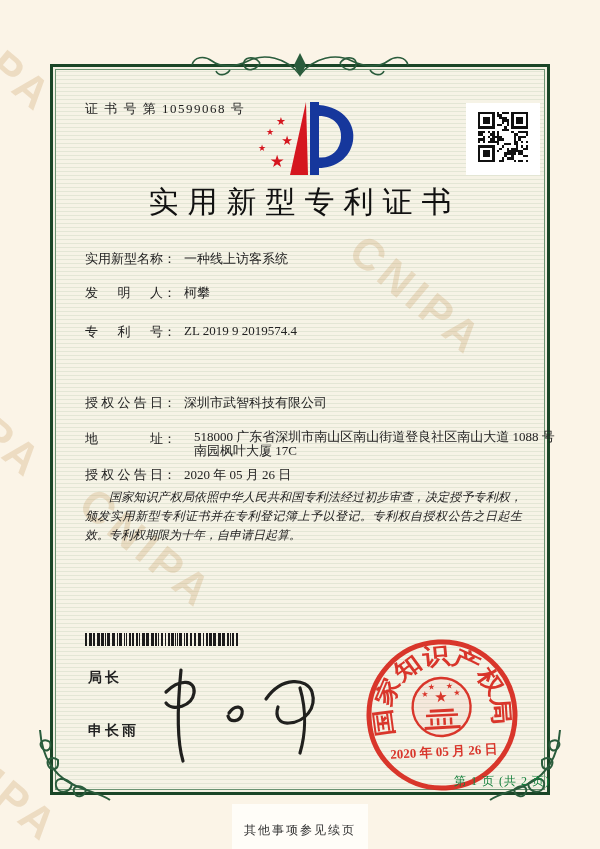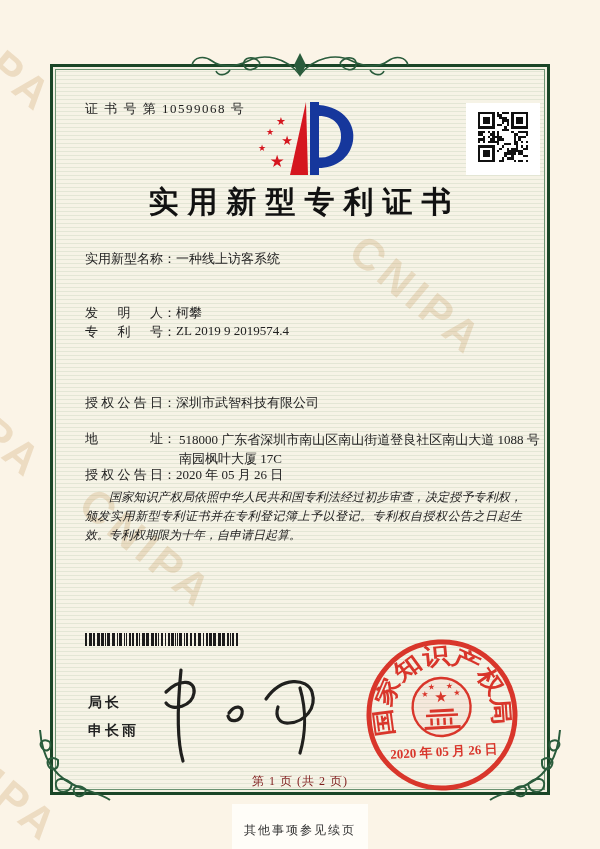--- a/index.html
+++ b/index.html
@@ -13,39 +13,39 @@
          box-shadow:inset 0 0 0 2px #f3f0e2, inset 0 0 0 3px #6b9372;
          background-color:#f6f3e6;
          background-image:repeating-linear-gradient(0deg,rgba(110,150,110,.14) 0 1px,rgba(0,0,0,0) 1px 4px);}
   .wm-layer{position:absolute;inset:0;z-index:2;pointer-events:none}
   .wm{position:absolute;font-family:"Liberation Sans",sans-serif;font-weight:700;font-size:44px;
       letter-spacing:5px;color:rgba(198,156,96,.27);transform:rotate(40deg);
       transform-origin:left top;white-space:nowrap}
   .content{position:absolute;inset:0;z-index:3}
   .certno{position:absolute;left:85px;top:100px;font-size:13px;letter-spacing:1.5px}
   .title{position:absolute;left:50px;top:182px;width:500px;text-align:center;
-         font-size:30px;font-weight:700;letter-spacing:9px;text-indent:9px;color:#111}
+         font-size:30px;font-weight:400;letter-spacing:9px;text-indent:9px;color:#111}
   .row{position:absolute;left:85px;font-size:13px;white-space:nowrap;color:#222}
   .lbl{display:inline-block;width:78px;text-align:justify;text-align-last:justify;vertical-align:top}
   .colon{vertical-align:top}
-  .val{margin-left:0;vertical-align:top}
+  .val{margin-left:8px;vertical-align:top}
   .val-wrap{display:inline-block;width:362px;white-space:normal;word-break:break-all;
-            line-height:19px;vertical-align:top;margin-left:3px}
+            line-height:14px;vertical-align:top;margin-left:18px}
   .grant2{position:absolute;left:300px;top:0}
   .grant2 .lbl{width:72px}
   .legal{position:absolute;left:85px;top:488px;width:437px;font-size:12px;line-height:19px;
          text-align:justify;font-style:italic;color:#222}
   .legal p{text-indent:2em}
   .qrbox{position:absolute;left:466px;top:103px;width:74px;height:72px;background:#fff}
   .qrbox .qr{position:absolute;left:12px;top:9px;width:50px;height:50px}
   .barcode{position:absolute;left:85px;top:633px;width:156px;height:13px}
   .signer{position:absolute;left:88px;font-family:"Liberation Sans","DejaVu Sans",sans-serif;
           font-weight:700;font-size:14px;letter-spacing:3px;color:#222}
-  .pageinfo{position:absolute;left:50px;top:773px;width:500px;text-align:center;
-            font-size:12px;letter-spacing:1px;color:#7f1d1d}
+  .pageinfo{position:absolute;left:50px;top:773px;width:500px;text-align:right;
+            font-size:12px;letter-spacing:1px;color:#15803d}
   .note{position:absolute;left:50%;top:804px;transform:translateX(-50%);
         background:#fffdf8;padding:18px 12px;font-size:12px;letter-spacing:2px;color:#333}
   svg{display:block}
 </style>
 </head>
 <body>
 
 <div class="page">
 
   <div class="frame"></div>
@@ -236,21 +236,21 @@
     <rect x="2" y="16" width="3" height="3" fill="#111"></rect>
           </svg>
         </div>
     </div>
 
     <div class="title">实用新型专利证书</div>
 
     <div class="row" style="top:250px">
       <span class="lbl">实用新型名称</span><span class="colon">：</span><span class="val">一种线上访客系统</span>
     </div>
-    <div class="row" style="top:304px">
+    <div class="row" style="top:284px">
       <span class="lbl">发明人</span><span class="colon">：</span><span class="val">柯攀</span>
     </div>
     <div class="row" style="top:323px">
       <span class="lbl">专利号</span><span class="colon">：</span><span class="val">ZL 2019 9 2019574.4</span>
     </div>
     <div class="row" style="top:394px">
       <span class="lbl">授权公告日</span><span class="colon">：</span><span class="val">深圳市武智科技有限公司</span>
     </div>
     <div class="row" style="top:430px">
       <span class="lbl">地址</span><span class="colon">：</span><span class="val-wrap">518000 广东省深圳市南山区南山街道登良社区南山大道 1088 号南园枫叶大厦 17C</span>
@@ -304,21 +304,21 @@
           <rect x="128" y="0" width="3" height="13" fill="#1b1b1b"></rect>
           <rect x="133" y="0" width="3" height="13" fill="#1b1b1b"></rect>
           <rect x="137" y="0" width="3" height="13" fill="#1b1b1b"></rect>
           <rect x="142" y="0" width="2" height="13" fill="#1b1b1b"></rect>
           <rect x="145" y="0" width="1" height="13" fill="#1b1b1b"></rect>
           <rect x="147" y="0" width="2" height="13" fill="#1b1b1b"></rect>
           <rect x="151" y="0" width="2" height="13" fill="#1b1b1b"></rect>
         </svg>
       </div>
 
-    <div class="signer" style="top:694px">局长</div>
+    <div class="signer" style="top:669px">局长</div>
     <div class="signer" style="top:722px">申长雨</div>
 
     <svg class="abs" style="left:136px;top:660px" width="205" height="108" viewBox="0 0 205 108">
       <g stroke="#20201e" stroke-width="3.2" fill="none" stroke-linecap="round" stroke-linejoin="round">
         <path d="M30,32 C44,18 60,20 58,33 C56,46 37,52 30,43"></path>
         <path d="M45,10 C42,40 40,78 47,101"></path>
         <path d="M93,53 C99,44 108,46 106,54 C104,62 94,63 92,56"></path>
         <path d="M130,39 C146,16 171,18 176,32 C181,48 169,62 153,63 C143,64 139,56 142,47"></path>
         <path d="M164,28 C171,52 169,76 164,93"></path>
       </g>

